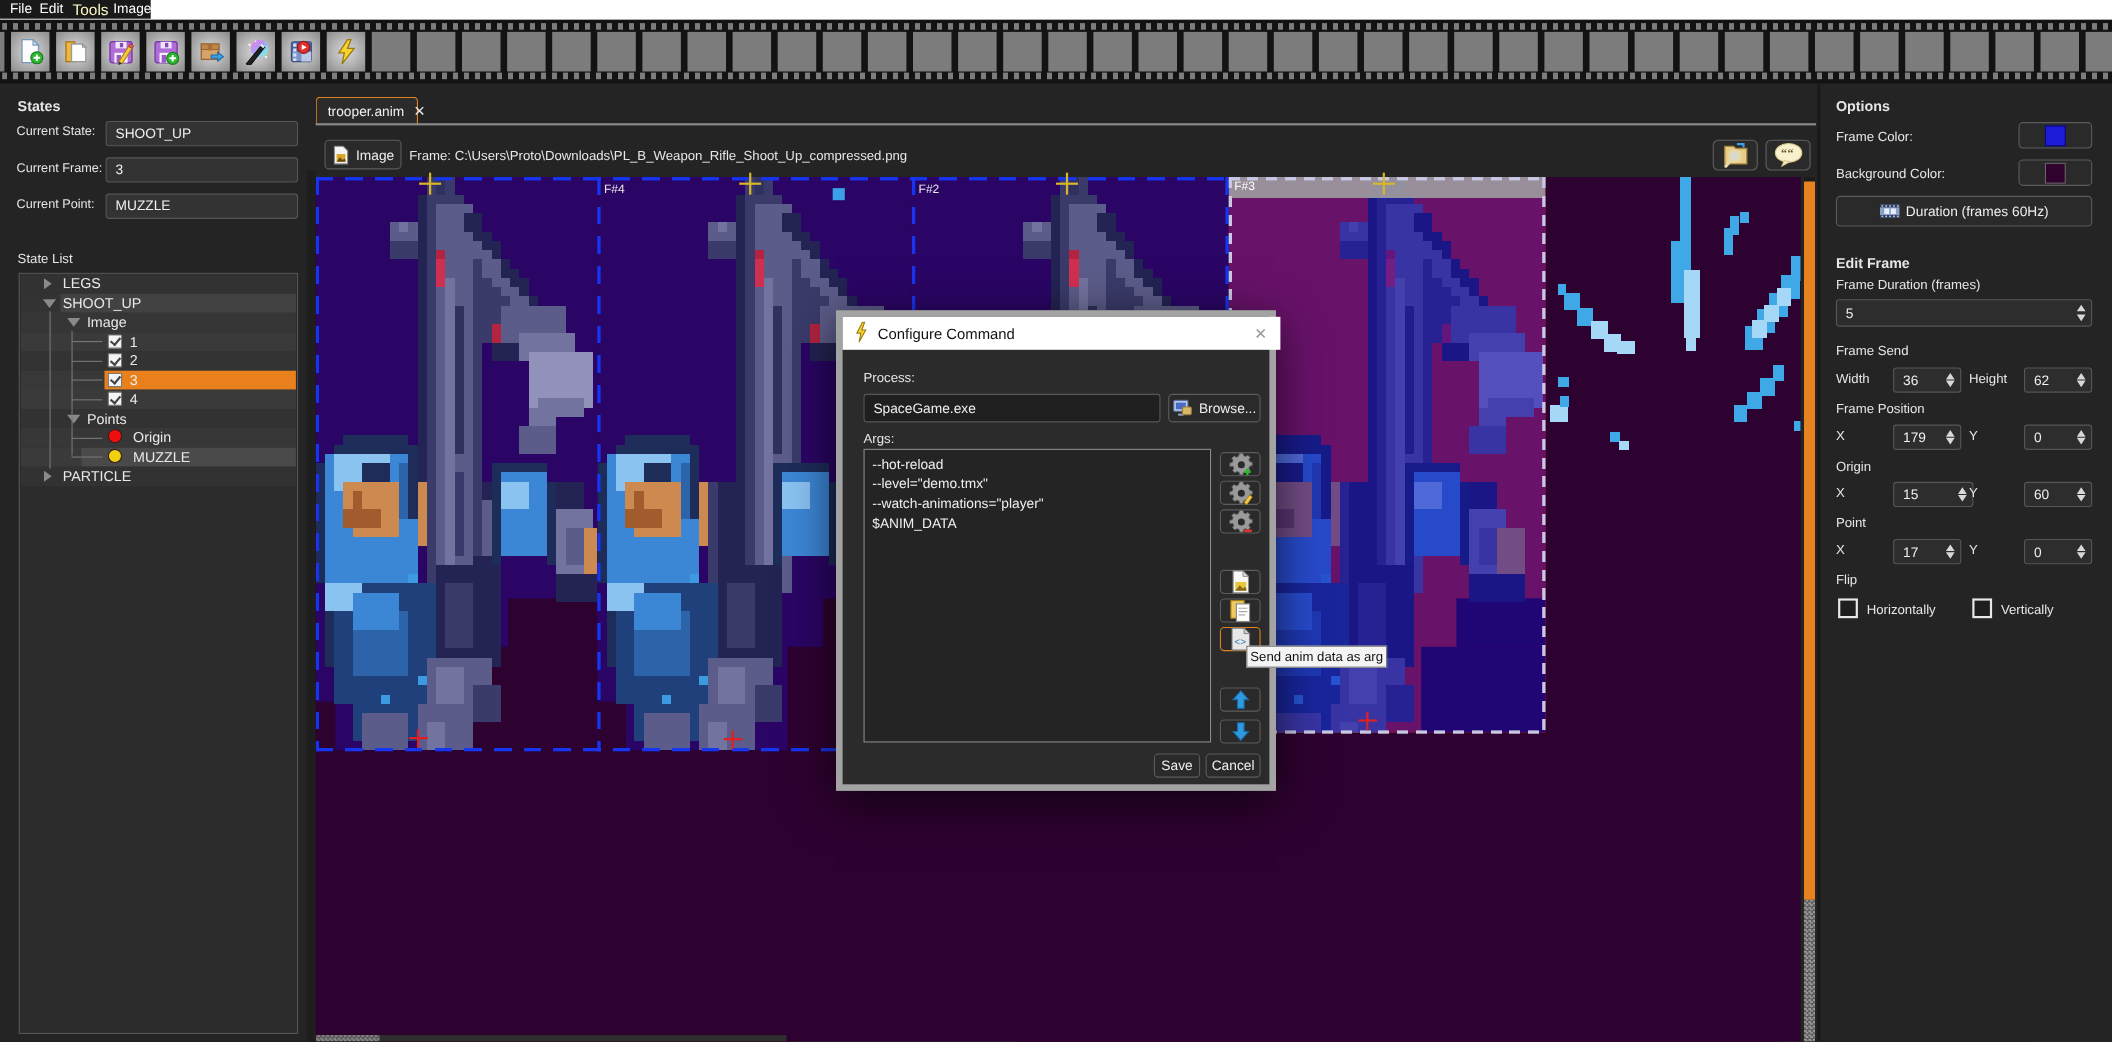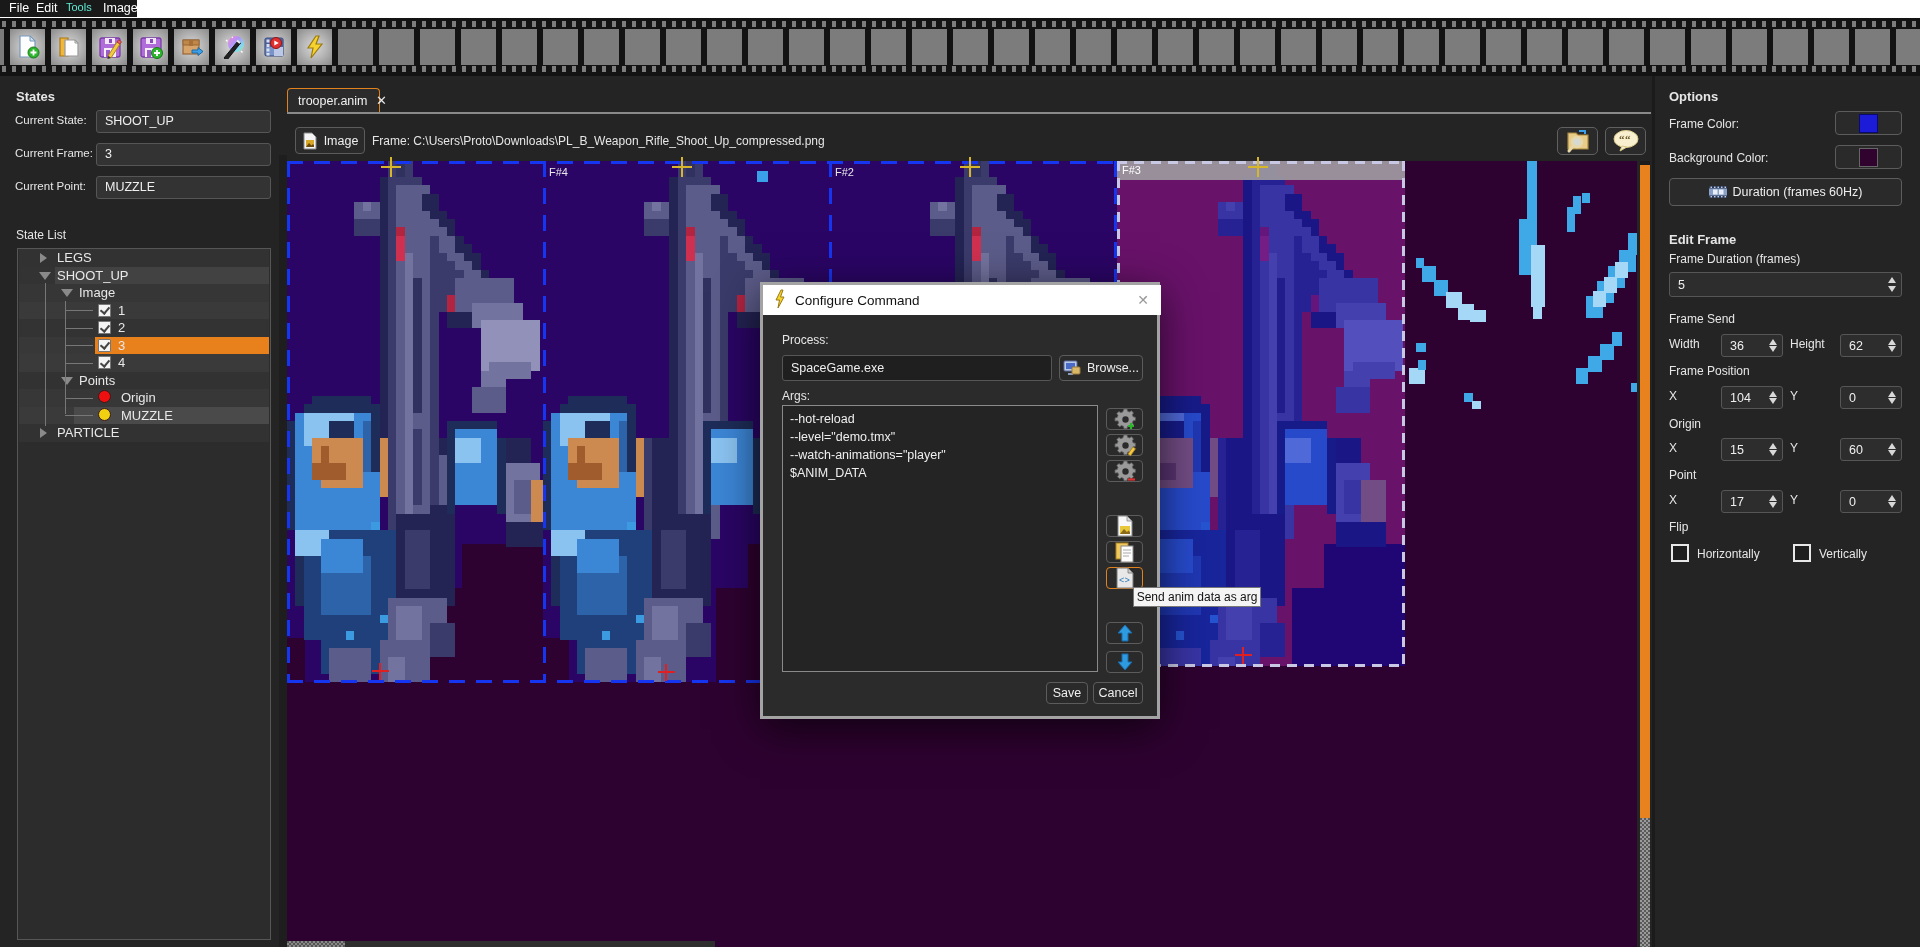--- a/index.html
+++ b/index.html
@@ -1,18 +1,18 @@
 <!DOCTYPE html>
 <html><head><meta charset="utf-8"><style>*{margin:0;padding:0;box-sizing:border-box}body{font-family:'Liberation Sans',sans-serif;background:#242424}#root{position:relative;width:1920px;height:947px;overflow:hidden;background:#242424;color:#e6e6e6;font-size:12px}.ab{position:absolute}.lbl{position:absolute;color:#e6e6e6;font-size:12px;white-space:nowrap}.bold{font-weight:bold}.inp{position:absolute;background:#333333;border:1px solid #565656;border-radius:3px;color:#efefef;font-size:12.5px;line-height:21px;padding-left:8px;white-space:nowrap}.btn{position:absolute;background:#2a2a2a;border:1px solid #5c5c5c;border-radius:4px;display:flex;align-items:center;justify-content:center;color:#eee;font-size:12.5px;gap:6px}.spin{position:absolute;background:#2d2d2d;border:1px solid #565656;border-radius:3px;color:#efefef;font-size:12.5px}.spin .v{position:absolute;left:8px;top:50%;transform:translateY(-50%)}.spin .up{position:absolute;right:5px;top:4px;width:0;height:0;border-left:4.5px solid transparent;border-right:4.5px solid transparent;border-bottom:6px solid #d8d8d8}.spin .dn{position:absolute;right:5px;bottom:4px;width:0;height:0;border-left:4.5px solid transparent;border-right:4.5px solid transparent;border-top:6px solid #d8d8d8}.row{position:absolute;left:1px;right:1px;height:18px;line-height:18px;font-size:13px;color:#e8e8e8}.tri-r{position:absolute;width:0;height:0;border-top:5px solid transparent;border-bottom:5px solid transparent;border-left:7px solid #8a8a8a}.tri-d{position:absolute;width:0;height:0;border-left:6px solid transparent;border-right:6px solid transparent;border-top:8px solid #8a8a8a}.cb{position:absolute;width:13px;height:13px;background:#f4f4f4;border:1px solid #777;border-radius:1px}.cb:after{content:"";position:absolute;left:3px;top:0.5px;width:4px;height:7px;border:solid #444;border-width:0 2px 2px 0;transform:rotate(40deg)}.circ{position:absolute;width:13px;height:13px;border-radius:50%;border:1.5px solid #3a1a1a}.dash-h{position:absolute;height:3px;background:repeating-linear-gradient(90deg,#1535f0 0 16px,transparent 16px 27px)}.dash-v{position:absolute;width:3px;background:repeating-linear-gradient(180deg,#1535f0 0 16px,transparent 16px 27px)}.dash-hw{position:absolute;height:3px;background:repeating-linear-gradient(90deg,#c8c8e4 0 10px,transparent 10px 17px)}.dash-vw{position:absolute;width:3px;background:repeating-linear-gradient(180deg,#c8c8e4 0 10px,transparent 10px 17px)}.crossY{position:absolute;width:20px;height:20px}.crossY:before{content:"";position:absolute;left:0;right:0;top:9px;height:2px;background:#d8b62a}.crossY:after{content:"";position:absolute;top:0;bottom:0;left:9px;width:2px;background:#d8b62a}.crossR{position:absolute;width:17px;height:17px}.crossR:before{content:"";position:absolute;left:0;right:0;top:7px;height:2px;background:#e02020}.crossR:after{content:"";position:absolute;top:0;bottom:0;left:7px;width:2px;background:#e02020}</style></head><body>
 <div id="root">
     <div class="ab" style="left:0;top:0;width:1920px;height:18px;background:#ffffff"></div>
     <div class="ab" style="left:0;top:0;width:137px;height:17px;background:#191919"></div>
     <div class="ab" style="left:9px;top:1px;font-size:12.5px;color:#fff">File</div>
     <div class="ab" style="left:36px;top:1px;font-size:12.5px;color:#fff">Edit</div>
-    <div class="ab" style="left:66px;top:1px;font-size:11px;color:#5eead4">Tools</div>
+    <div class="ab" style="left:66px;top:1px;font-size:14px;color:#fef9c3">Tools</div>
     <div class="ab" style="left:103px;top:1px;font-size:12.5px;color:#fff">Image</div>
     <div class="ab" style="left:0;top:18px;width:1920px;height:58px;background:#131313;overflow:hidden">
       <div class="ab" style="left:2px;top:3px;width:1920px;height:6px;background:repeating-linear-gradient(90deg,#7d7d7d 0 4px,transparent 4px 10px)"></div>
       <div class="ab" style="left:2px;top:48px;width:1920px;height:6px;background:repeating-linear-gradient(90deg,#7d7d7d 0 4px,transparent 4px 10px)"></div>
       <div class="ab" style="left:-31px;top:11px;width:35px;height:36px;background:#7c7c7c"></div>
       <div class="ab" style="left:10px;top:11px;width:35px;height:36px;background:radial-gradient(circle at 50% 50%,#d8d8d8 0%,#b8b8b8 45%,#8a8a8a 100%);display:flex;align-items:center;justify-content:center">
         <svg width="24" height="24" viewBox="0 0 24 24">
           <path d="M4 1h10l5 5v16H4z" fill="#fdfdfd" stroke="#7799bb" stroke-width="1.2"></path>
           <path d="M14 1l5 5h-5z" fill="#cfe0ee" stroke="#7799bb" stroke-width="1"></path>
           <circle cx="17.5" cy="17.5" r="5.5" fill="#2db52d" stroke="#1a7a1a"></circle>
@@ -1413,33 +1413,33 @@
     </div>
     <div class="lbl" style="left:1790px;top:337px">Height</div>
     <div class="spin" style="left:1840px;top:334px;width:62px;height:23px">
       <span class="v">62</span>
       <div class="up"></div>
       <div class="dn"></div>
     </div>
     <div class="lbl" style="left:1669px;top:364px">Frame Position</div>
     <div class="lbl" style="left:1669px;top:389px">X</div>
     <div class="spin" style="left:1721px;top:386px;width:62px;height:23px">
-      <span class="v">104</span>
+      <span class="v">179</span>
       <div class="up"></div>
       <div class="dn"></div>
     </div>
     <div class="lbl" style="left:1790px;top:389px">Y</div>
     <div class="spin" style="left:1840px;top:386px;width:62px;height:23px">
       <span class="v">0</span>
       <div class="up"></div>
       <div class="dn"></div>
     </div>
     <div class="lbl" style="left:1669px;top:417px">Origin</div>
     <div class="lbl" style="left:1669px;top:441px">X</div>
-    <div class="spin" style="left:1721px;top:438px;width:62px;height:23px">
+    <div class="spin" style="left:1721px;top:438px;width:73px;height:23px">
       <span class="v">15</span>
       <div class="up"></div>
       <div class="dn"></div>
     </div>
     <div class="lbl" style="left:1790px;top:441px">Y</div>
     <div class="spin" style="left:1840px;top:438px;width:62px;height:23px">
       <span class="v">60</span>
       <div class="up"></div>
       <div class="dn"></div>
     </div>
@@ -1454,21 +1454,21 @@
     <div class="spin" style="left:1840px;top:490px;width:62px;height:23px">
       <span class="v">0</span>
       <div class="up"></div>
       <div class="dn"></div>
     </div>
     <div class="lbl" style="left:1669px;top:520px">Flip</div>
     <div class="ab" style="left:1671px;top:544px;width:18px;height:18px;background:#1e1e1e;border:2px solid #e8e8e8"></div>
     <div class="lbl" style="left:1697px;top:547px">Horizontally</div>
     <div class="ab" style="left:1793px;top:544px;width:18px;height:18px;background:#1e1e1e;border:2px solid #e8e8e8"></div>
     <div class="lbl" style="left:1819px;top:547px">Vertically</div>
-    <div class="ab" style="left:760px;top:282px;width:400px;height:437px;background:#2b2b2b;border:3px solid #a3a3a3;box-shadow:0 10px 40px rgba(0,0,0,0.65)">
+    <div class="ab" style="left:760px;top:282px;width:400px;height:437px;background:#2b2b2b;border:6px solid #a3a3a3;box-shadow:0 10px 40px rgba(0,0,0,0.65)">
       <div class="ab" style="left:0;top:0;width:398px;height:30px;background:#ffffff;display:flex;align-items:center">
         <span style="margin-left:10px"><svg width="14" height="20" viewBox="0 0 14 20">
             <path d="M8 1 L3 11h3.5L5 19l6-11H7.5l2.5-7z" fill="#f5d22e" stroke="#9a7a10"></path>
           </svg></span>
         <span style="margin-left:8px;color:#111;font-size:13.5px">Configure Command</span>
         <span style="position:absolute;right:12px;color:#999;font-size:14px">✕</span>
       </div>
       <div class="lbl" style="left:19px;top:48px">Process:</div>
       <div class="inp" style="left:19px;top:70px;width:270px;height:26px;line-height:24px;background:#1f1f1f">SpaceGame.exe</div>
       <div class="btn" style="left:296px;top:70px;width:84px;height:26px">

